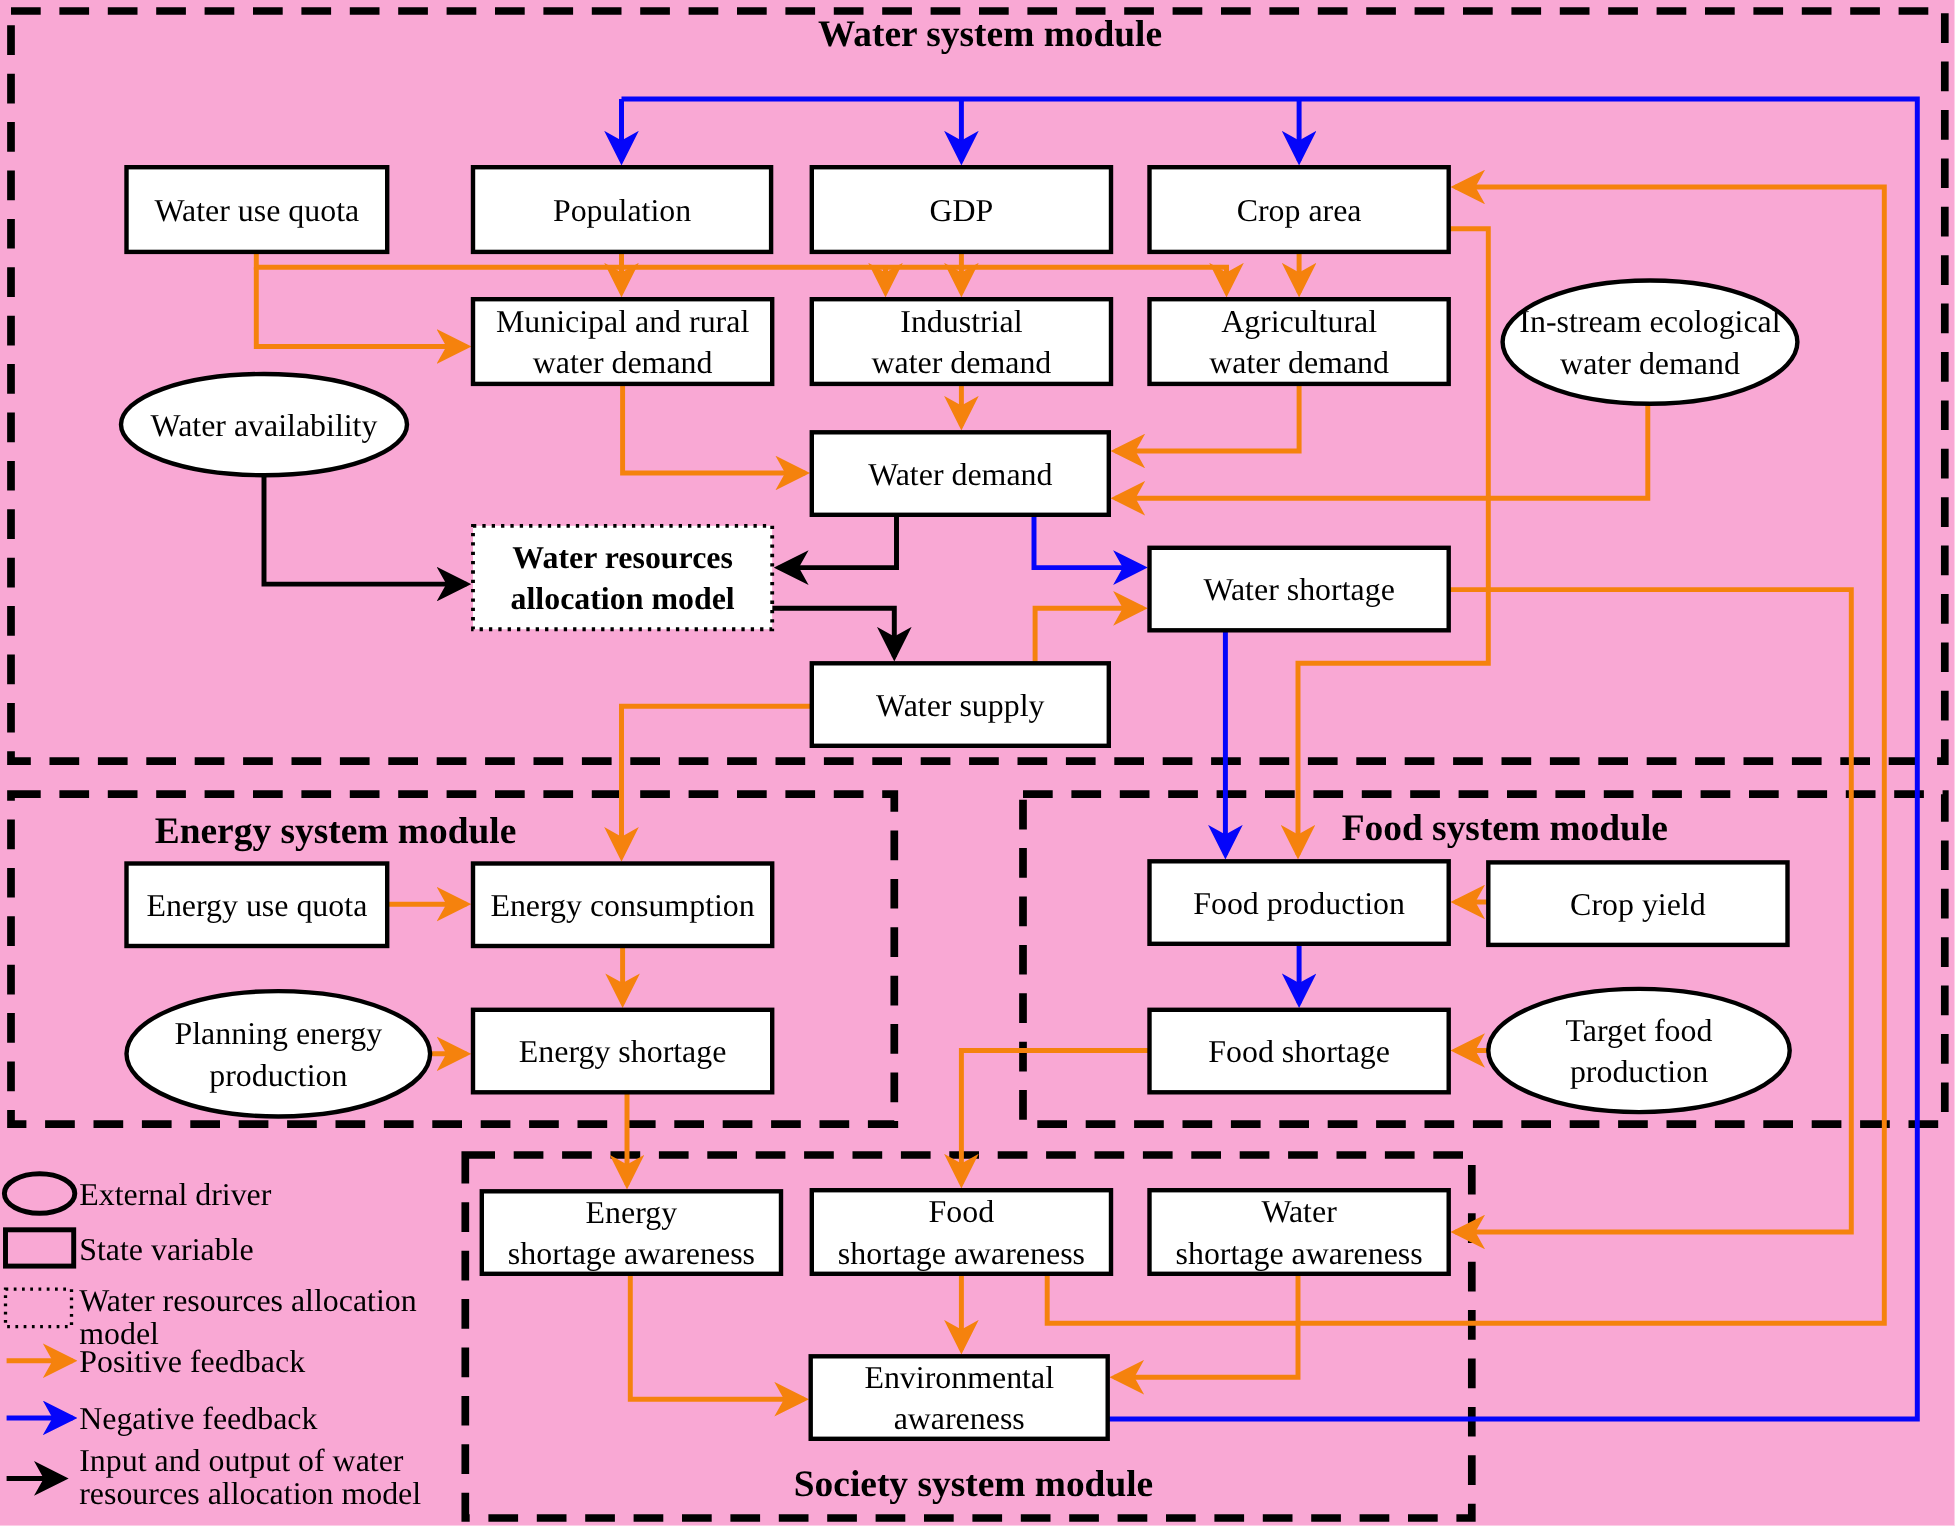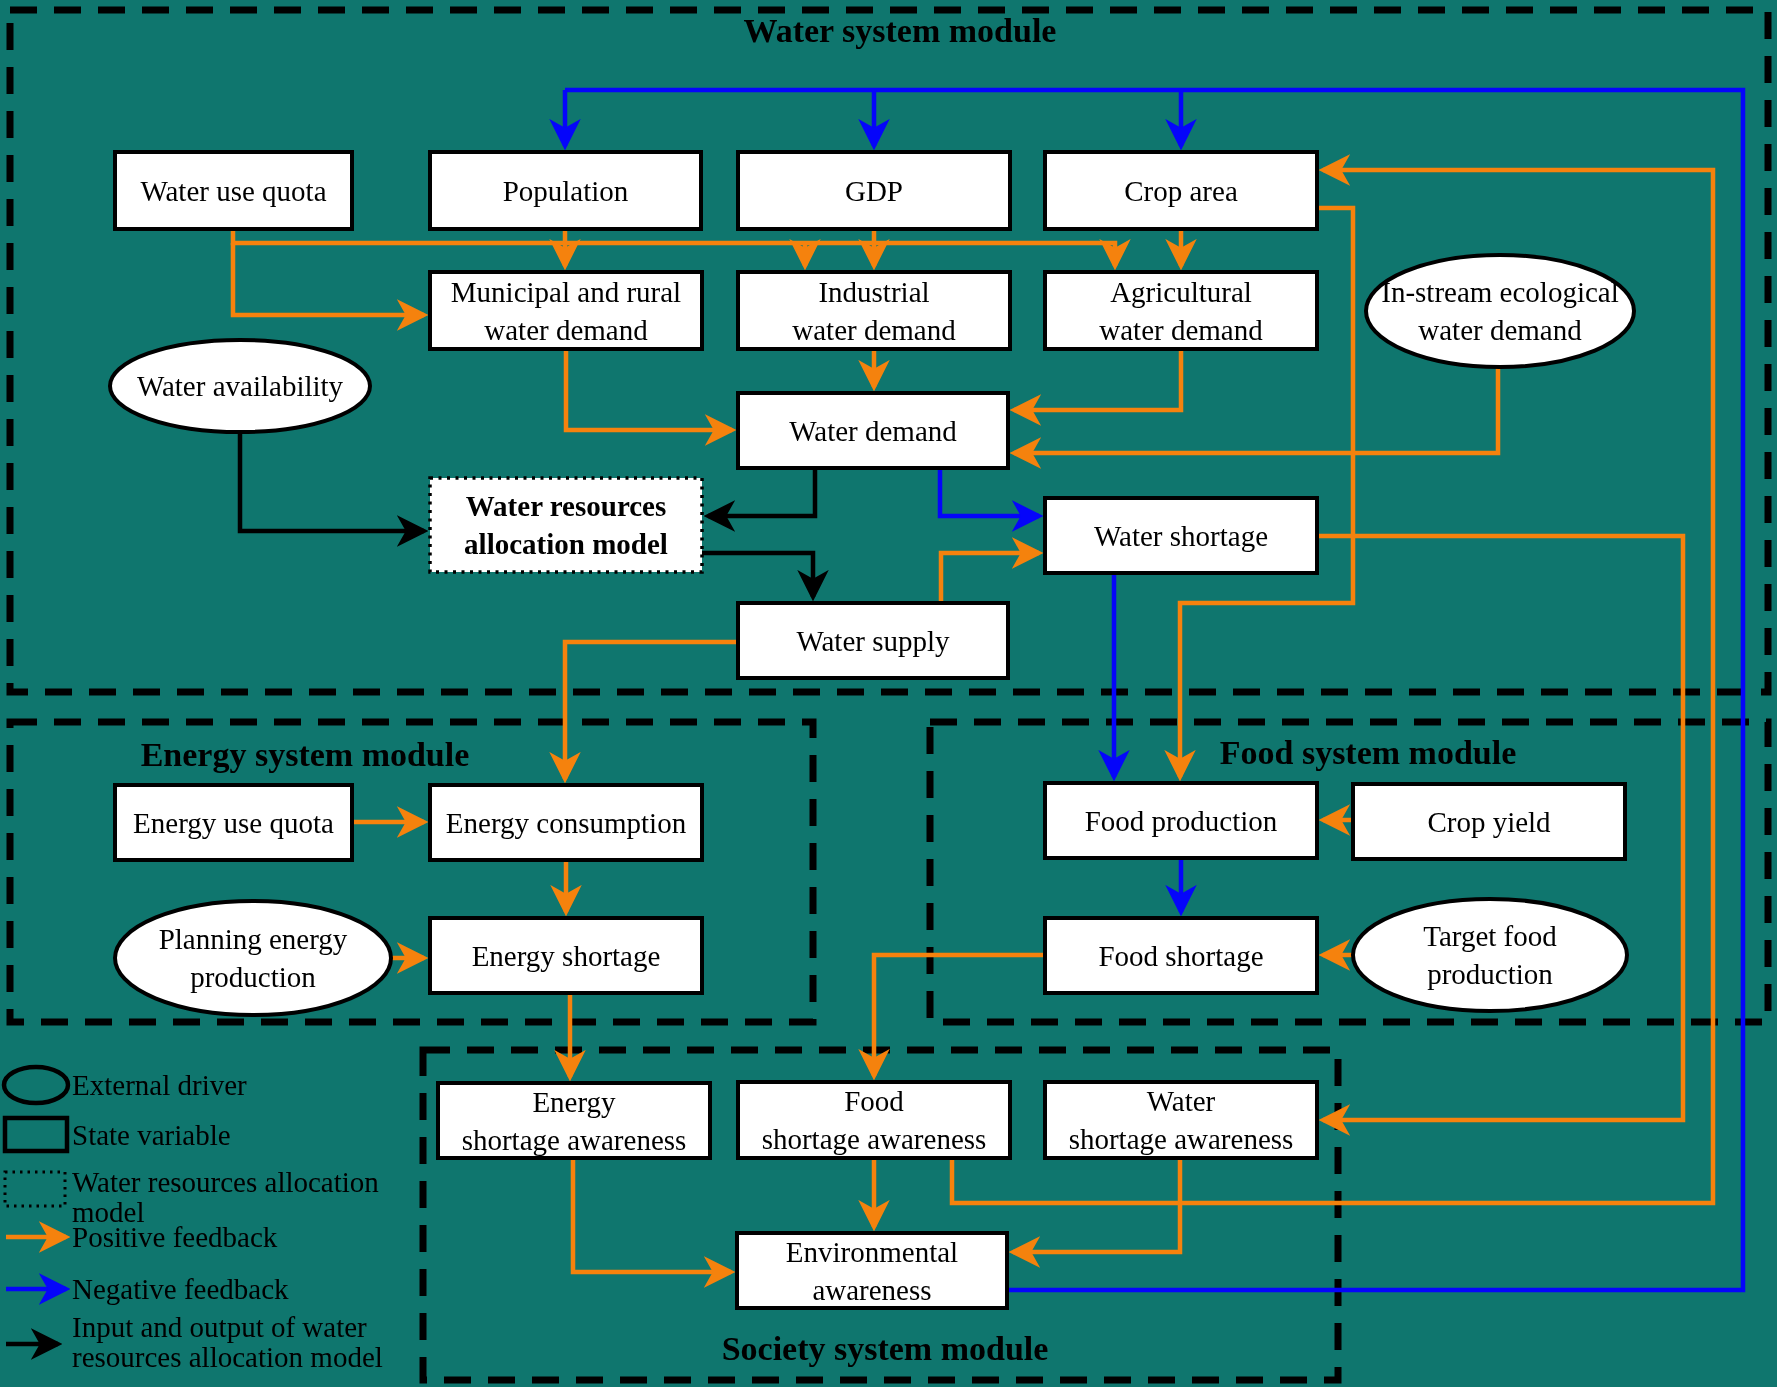--- a/index.html
+++ b/index.html
@@ -1,16 +1,16 @@
 <!DOCTYPE html>
 <html><head>
 <meta charset="utf-8">
 <style>
   html,body{margin:0;padding:0;background:#ffffff;}
-  .stage{position:relative;width:1777px;height:1387px;background:#0f766e;overflow:hidden;
+  .stage{position:relative;width:1777px;height:1387px;background:#f9a8d4;overflow:hidden;
          font-family:"Liberation Serif","DejaVu Serif",serif;}
   svg{display:block;width:100%;height:100%;}
   svg text{font-family:"Liberation Serif","DejaVu Serif",serif;fill:#000;}
   .node-label{font-size:29px;}
   .module-title{font-size:34px;font-weight:bold;}
   .legend-label{font-size:29px;}
 </style>
 </head>
 <body>
 

